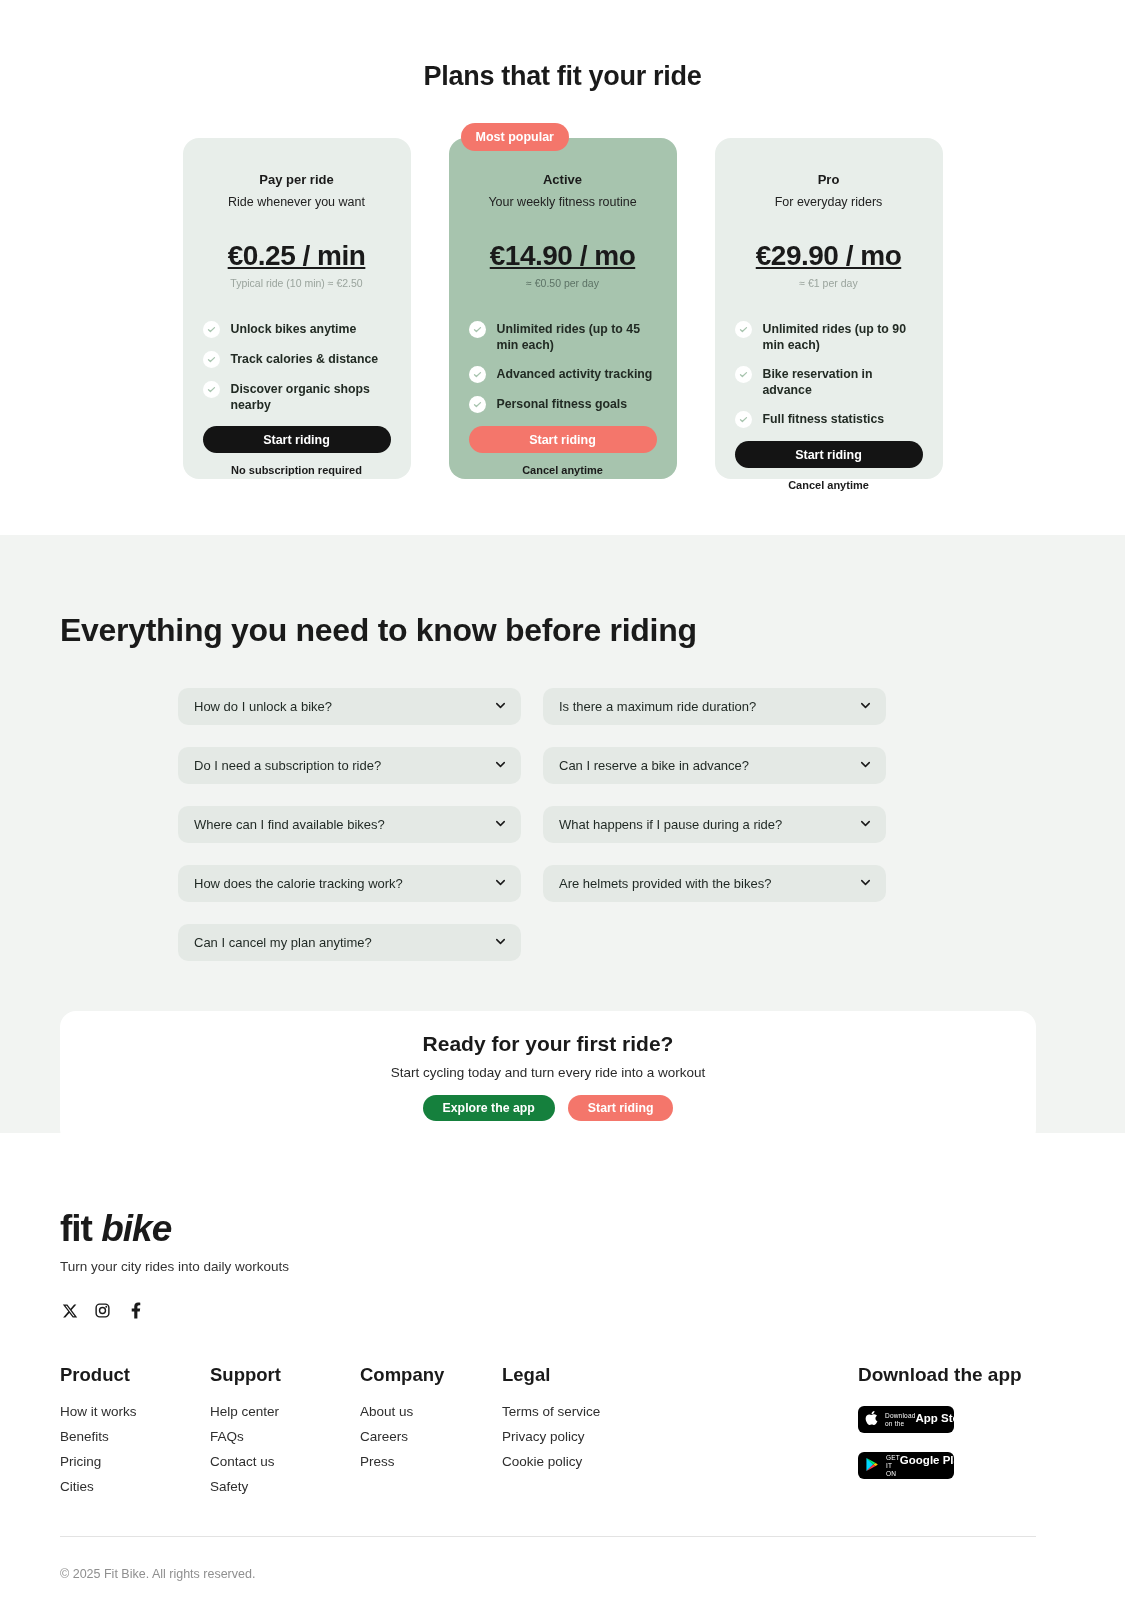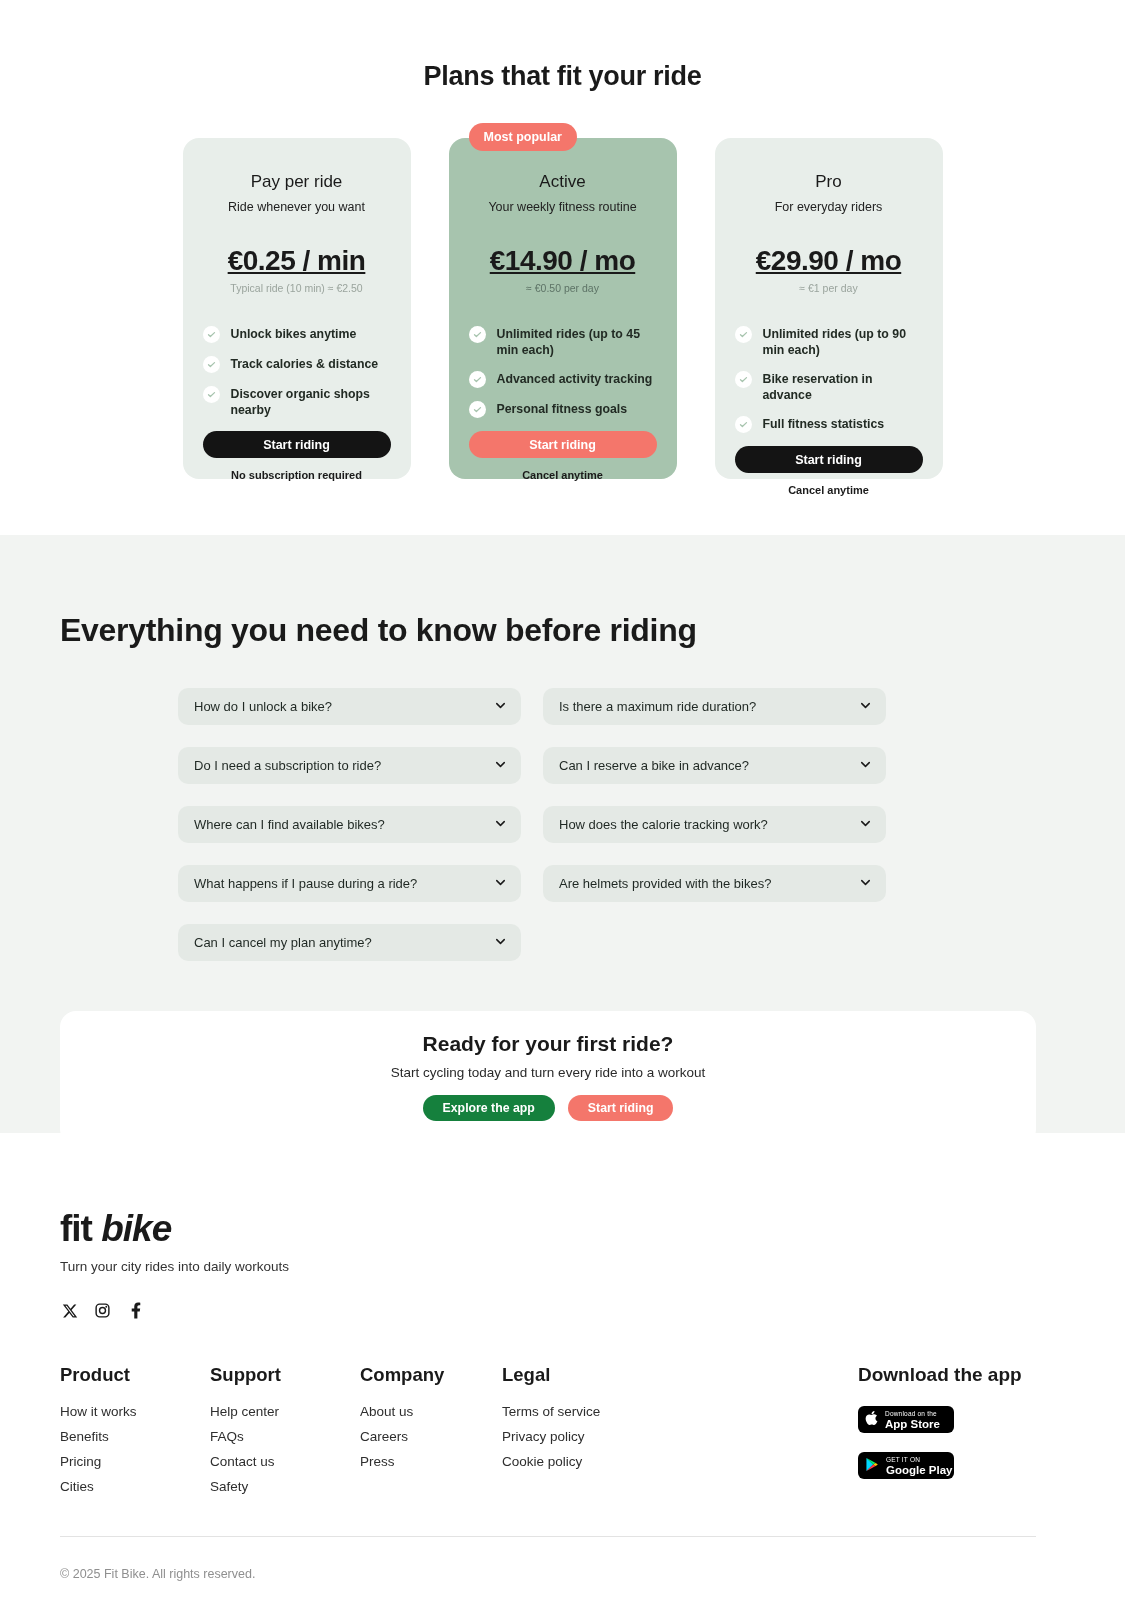--- a/index.html
+++ b/index.html
@@ -12,24 +12,24 @@
   .plans-section { height:535px; padding-top:58px; }
   .plans-title { font-size:27px; font-weight:700; text-align:center; line-height:36px; letter-spacing:-0.3px; }
   .cards { display:flex; justify-content:center; gap:38px; margin-top:44px; }
   .card {
     width:228px; height:341px; border-radius:16px; position:relative;
     padding:34px 20px 16px; display:flex; flex-direction:column; text-align:center;
   }
   .card--light { background:#e8eeea; }
   .card--green { background:#a7c4ae; }
   .badge {
-    position:absolute; top:-15px; left:20px; background:#f4766b; color:#fff;
+    position:absolute; top:-15px; left:12px; background:#f4766b; color:#fff;
     font-size:12.5px; font-weight:600; padding:7px 15px; border-radius:16px; white-space:nowrap;
   }
-  .plan-name { font-size:17px; font-weight:400; }
+  .plan-name { font-size:13px; font-weight:700; }
   .plan-tagline { font-size:12.5px; margin-top:8px; color:#222; }
   .price { font-size:28px; font-weight:700; margin-top:31px; letter-spacing:-0.5px;text-decoration:underline; }
   .price-note { font-size:10.5px; color:#9aa49d; margin-top:5px; }
   .card--green .price-note { color:#5d7366; }
   .card-divider { height:1px; background:#d5dcd6; margin-top:15px; }
   .card--green .card-divider { background:rgba(255,255,255,0.55); }
   .feats { margin-top:17px; text-align:left;font-weight:bold; }
   .feat { display:flex; gap:11px; margin-bottom:13px; align-items:flex-start; }
   .check {
     flex:0 0 17px; height:17px; border-radius:50%; background:#fff;
@@ -87,21 +87,21 @@
   .col--product { width:150px; } .col--support { width:150px; }
   .col--company { width:142px; } .col--legal { width:170px; }
   .download { margin-left:auto; width:178px; }
   .download h3 { font-size:19px; font-weight:700; line-height:22px; white-space:nowrap; }
   .store-badge {
     display:flex; align-items:center; gap:7px; background:#000; border:none;
     border-radius:6px; width:96px; height:27px; padding:0 7px; cursor:pointer;
   }
   .store-badge--appstore { margin-top:20px; }
   .store-badge--gplay { margin-top:19px; }
-  .store-text { display:flex; flex-direction:column; color:#fff; text-align:left; }
+  .store-text { display:flex; color:#fff; text-align:left; }
   .store-top { font-size:6.5px; line-height:8px; letter-spacing:0.2px; }
   .store-bottom { font-size:11.5px; font-weight:600; line-height:12px; white-space:nowrap; }
   .footer-divider { height:1px; background:#e3e3e3; width:976px; margin-top:32px; }
   .copyright { font-size:12.5px; color:#8f8f8f; margin-top:30px; }
 </style>
 </head>
 <body>
 
 <section class="plans-section">
   <h1 class="plans-title">Plans that fit your ride</h1>
@@ -254,27 +254,27 @@
             <path d="M6 9l6 6 6-6" stroke="#1a1a1a" stroke-width="2.4" fill="none" stroke-linecap="round" stroke-linejoin="round"></path>
           </svg></span>
     </button>
     <button class="faq-item">
       <span class="q">Where can I find available bikes?</span>
       <span><svg width="15" height="15" viewBox="0 0 24 24">
             <path d="M6 9l6 6 6-6" stroke="#1a1a1a" stroke-width="2.4" fill="none" stroke-linecap="round" stroke-linejoin="round"></path>
           </svg></span>
     </button>
     <button class="faq-item">
+      <span class="q">What happens if I pause during a ride?</span>
+      <span><svg width="15" height="15" viewBox="0 0 24 24">
+            <path d="M6 9l6 6 6-6" stroke="#1a1a1a" stroke-width="2.4" fill="none" stroke-linecap="round" stroke-linejoin="round"></path>
+          </svg></span>
+    </button>
+    <button class="faq-item">
       <span class="q">How does the calorie tracking work?</span>
-      <span><svg width="15" height="15" viewBox="0 0 24 24">
-            <path d="M6 9l6 6 6-6" stroke="#1a1a1a" stroke-width="2.4" fill="none" stroke-linecap="round" stroke-linejoin="round"></path>
-          </svg></span>
-    </button>
-    <button class="faq-item">
-      <span class="q">What happens if I pause during a ride?</span>
       <span><svg width="15" height="15" viewBox="0 0 24 24">
             <path d="M6 9l6 6 6-6" stroke="#1a1a1a" stroke-width="2.4" fill="none" stroke-linecap="round" stroke-linejoin="round"></path>
           </svg></span>
     </button>
     <button class="faq-item">
       <span class="q">Are helmets provided with the bikes?</span>
       <span><svg width="15" height="15" viewBox="0 0 24 24">
             <path d="M6 9l6 6 6-6" stroke="#1a1a1a" stroke-width="2.4" fill="none" stroke-linecap="round" stroke-linejoin="round"></path>
           </svg></span>
     </button>

